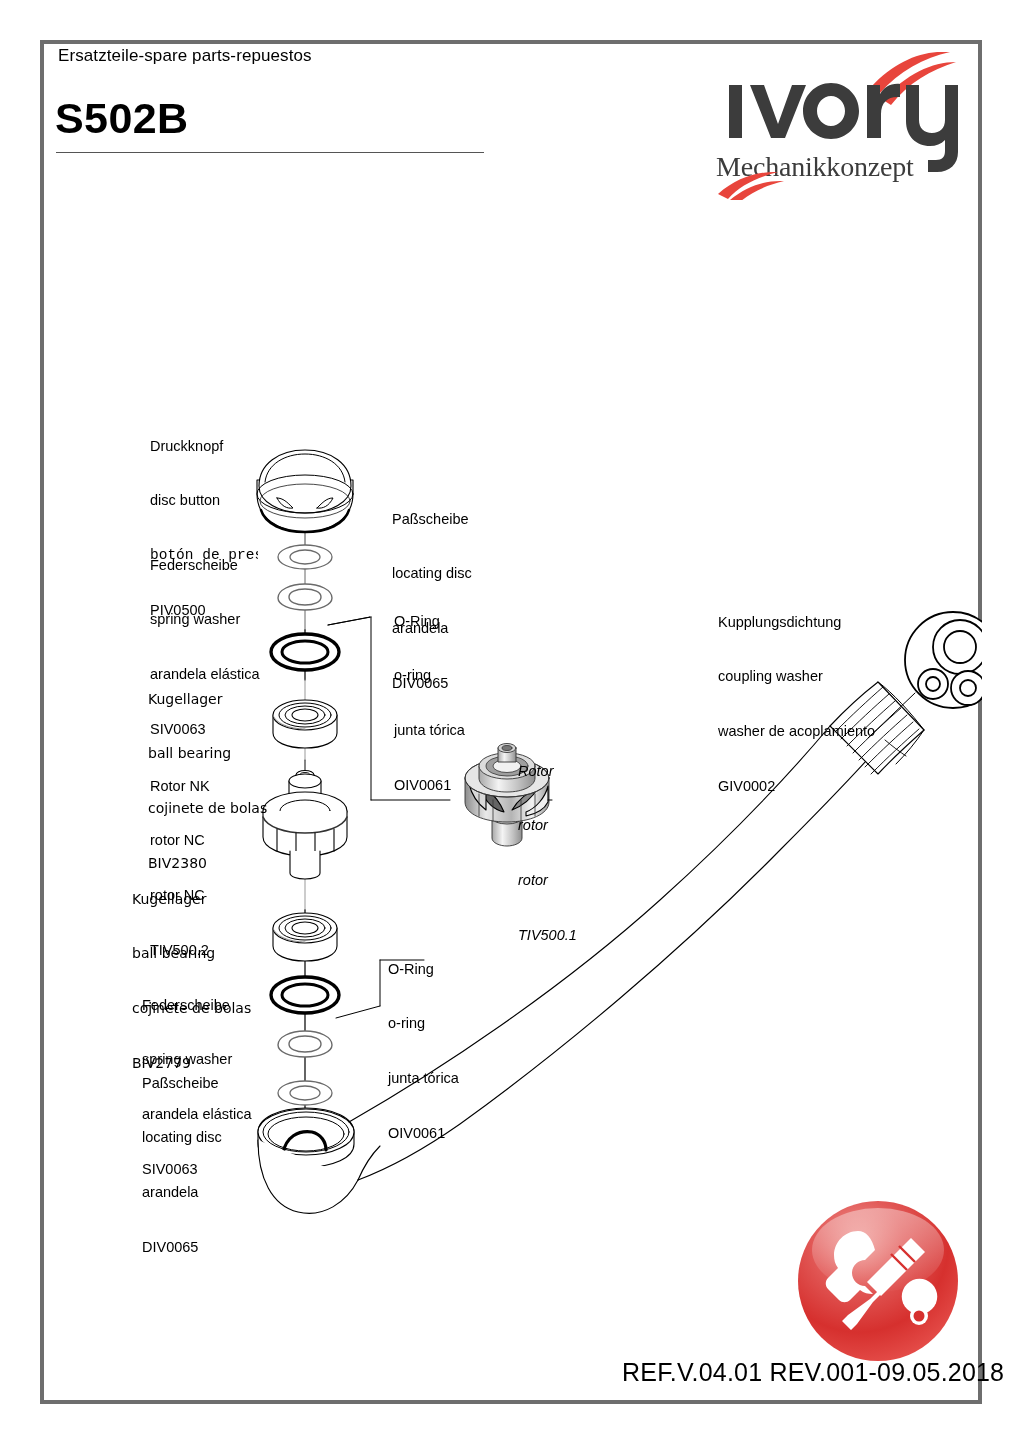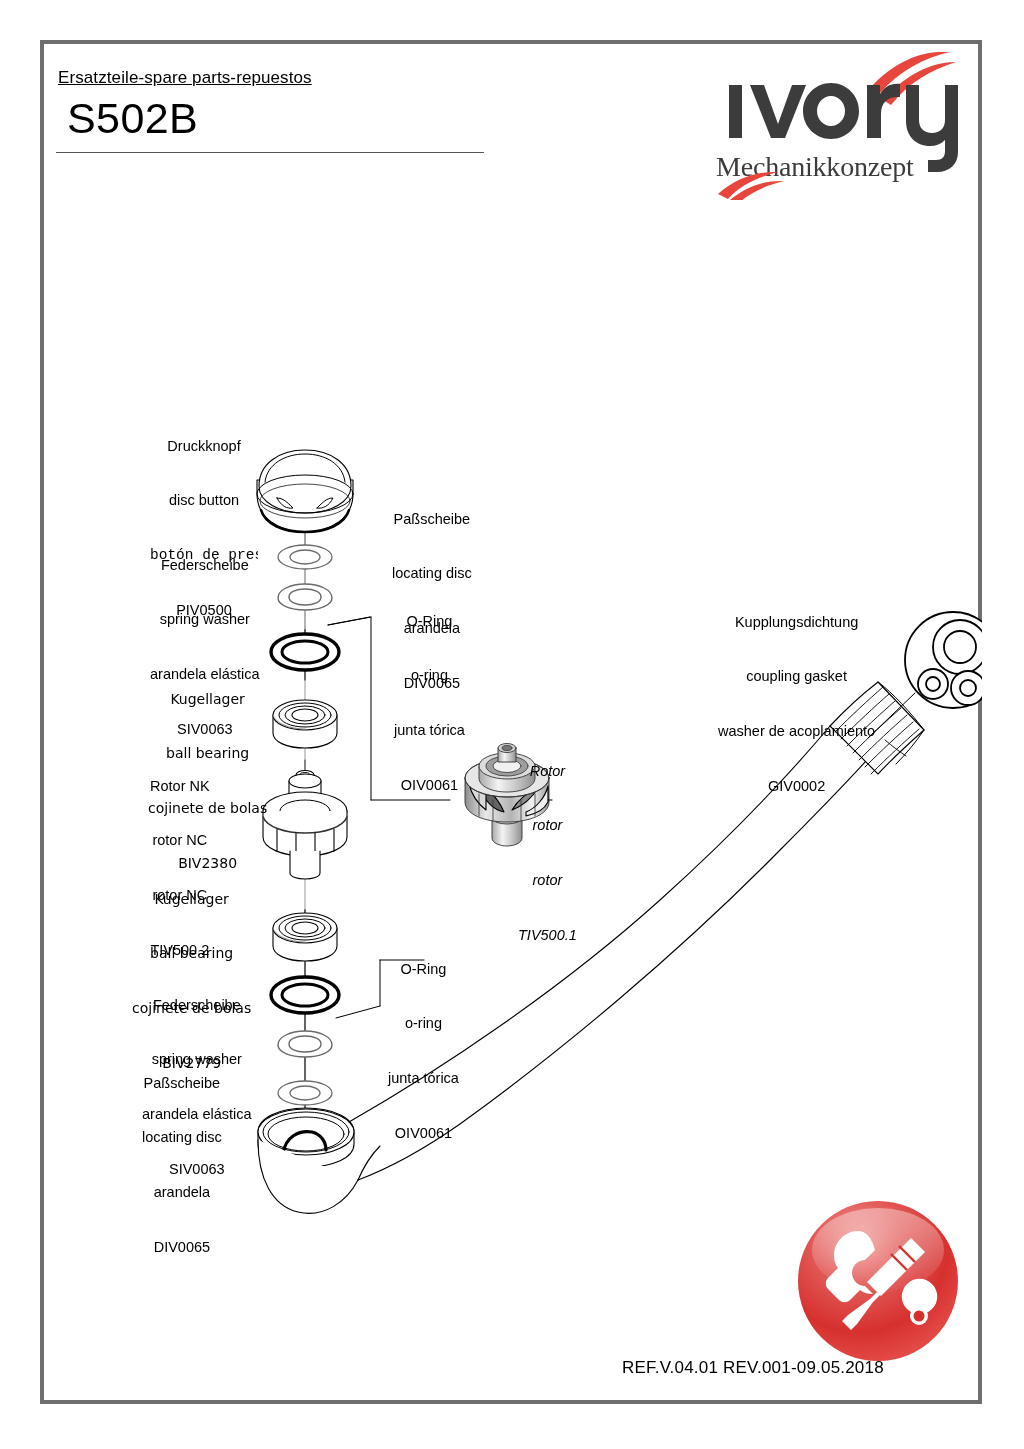--- a/index.html
+++ b/index.html
@@ -9,25 +9,25 @@
        color:#000;overflow:hidden;}
 
   
   #page-frame{
     position:absolute;left:40px;top:40px;width:942px;height:1364px;
     border:4px solid #6e6e6e;box-sizing:border-box;background:#fff;
   }
 
   
   #header-subtitle{
-    position:absolute;left:58px;top:68px;font-size:17px;letter-spacing:.1px;text-decoration:underline;
+    position:absolute;left:58px;top:46px;font-size:17px;letter-spacing:.1px;
   }
   #model-title{
-    position:absolute;left:55px;top:97px;font-size:43px;font-weight:400;
-    letter-spacing:.4px;line-height:1;margin-left:12px;
+    position:absolute;left:55px;top:97px;font-size:43px;font-weight:700;
+    letter-spacing:.4px;line-height:1;
   }
   #title-rule{
     position:absolute;left:56px;top:152px;width:428px;height:1px;background:#555;
   }
 
   
   #brand-logo{
     position:absolute;left:700px;top:52px;width:258px;height:148px;
   }
   #brand-logo svg{display:block;}
@@ -35,42 +35,42 @@
   
   #drawing{
     position:absolute;left:40px;top:40px;width:942px;height:1364px;
   }
   #drawing svg{display:block;}
 
   
   .callout{
     position:absolute;font-size:14.5px;line-height:18.3px;white-space:pre;
   }
-  .callout .ln{display:block;text-align:center;}
+  .callout .ln{display:block;}
 
   .c-push-button   {left:150px;top:400px;}
   .c-spring-top    {left:150px;top:519px;}
   .c-bearing-top   {left:148px;top:653px;font-family:"DejaVu Sans",sans-serif;font-size:14px;}
   .c-rotor-nk      {left:150px;top:740px;}
   .c-bearing-bottom{left:132px;top:853px;font-family:"DejaVu Sans",sans-serif;font-size:14px;}
   .c-spring-bottom {left:142px;top:959px;}
   .c-locating-bot  {left:142px;top:1037px;}
 
   .c-locating-top  {left:392px;top:473px;}
   .c-oring-top     {left:394px;top:575px;}
   .c-oring-bottom  {left:388px;top:923px;}
   .c-rotor-detail  {left:518px;top:725px;font-style:italic;}
   .c-coupling      {left:718px;top:576px;}
 
   
   .c-push-button .ln.clipline{display:block;width:108px;overflow:hidden;font-family:Liberation Mono, monospace;}
 
   
   #ref-footer{
-    position:absolute;left:622px;top:1358px;font-size:17px;letter-spacing:.2px;
+    position:absolute;left:622px;top:1358px;font-size:25px;letter-spacing:.2px;
   }
 
   
   #service-badge{
     position:absolute;left:795px;top:1198px;width:166px;height:166px;
   }
 </style>
 </head>
 <body>
 
@@ -412,21 +412,21 @@
 
 <div class="callout c-locating-bot">
   <span class="ln">Paßscheibe</span>
   <span class="ln">locating disc</span>
   <span class="ln">arandela</span>
   <span class="ln">DIV0065</span>
 </div>
 
 <div class="callout c-coupling">
   <span class="ln">Kupplungsdichtung</span>
-  <span class="ln">coupling gasket</span>
+  <span class="ln">coupling washer</span>
   <span class="ln">washer de acoplamiento</span>
   <span class="ln">GIV0002</span>
 </div>
 
 <div id="service-badge">
   <svg width="166" height="166" viewBox="0 0 166 166" xmlns="http://www.w3.org/2000/svg">
     <defs>
       <radialGradient id="bg1" cx="38%" cy="26%" r="80%">
         <stop offset="0%" stop-color="#f09a96"></stop>
         <stop offset="35%" stop-color="#e25a58"></stop>

